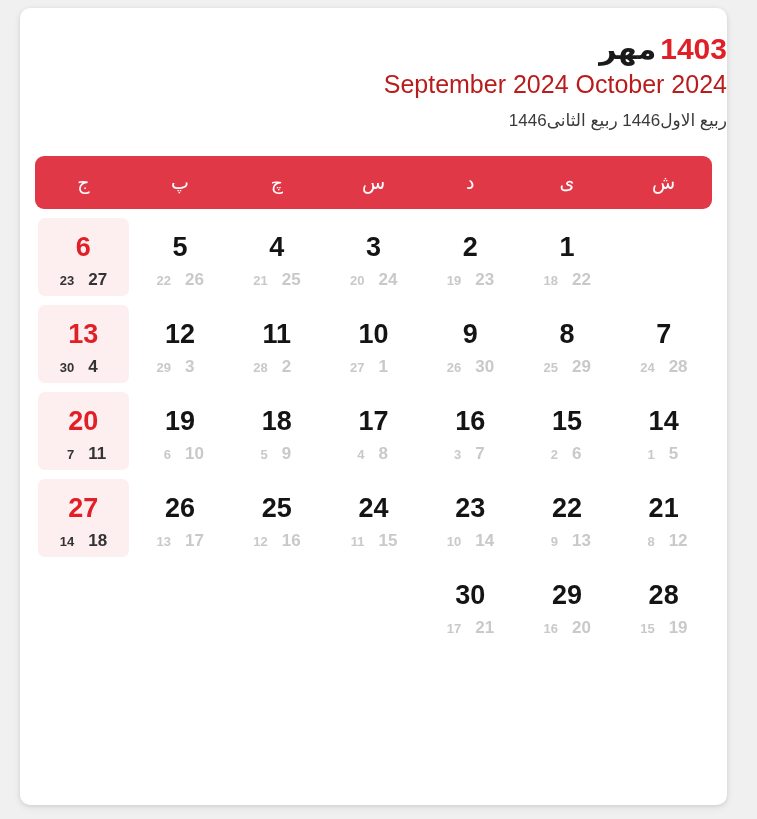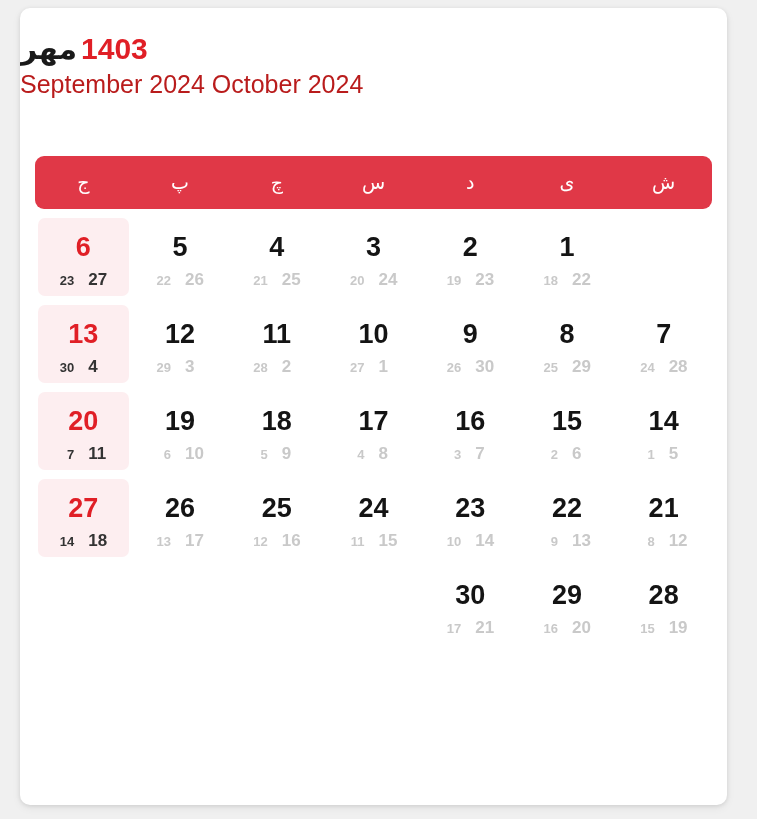--- a/index.html
+++ b/index.html
@@ -25,21 +25,21 @@
     background: #ffffff;
     border-radius: 10px;
     box-shadow: 0 1px 4px rgba(0,0,0,0.10), 0 3px 10px rgba(0,0,0,0.06);
     box-sizing: border-box;
     overflow: hidden;
   }
 
   
   .cal-header {
     padding-top: 24px;
-    text-align: left;
+    text-align: right;
   }
   .title-line {
     font-size: 30px;
     font-weight: bold;
     color: #1a1a1a;
     line-height: 34px;
     direction: rtl;
     white-space: nowrap;
   }
   .title-line .year {
@@ -166,20 +166,21 @@
   }
 </style>
 </head>
 <body>
 
 <div class="card">
 
   <div class="cal-header">
     <div class="title-line"><span class="year">1403</span><span class="month-name">مهر</span></div>
     <div class="gregorian-line">September 2024 October 2024</div>
+    <div class="hijri-line">ربیع الاول1446 ربیع الثانی1446</div>
   </div>
 
   <div class="weekday-bar">
     <div class="weekday-cell">ش</div>
     <div class="weekday-cell">ی</div>
     <div class="weekday-cell">د</div>
     <div class="weekday-cell">س</div>
     <div class="weekday-cell">چ</div>
     <div class="weekday-cell">پ</div>
     <div class="weekday-cell">ج</div>

